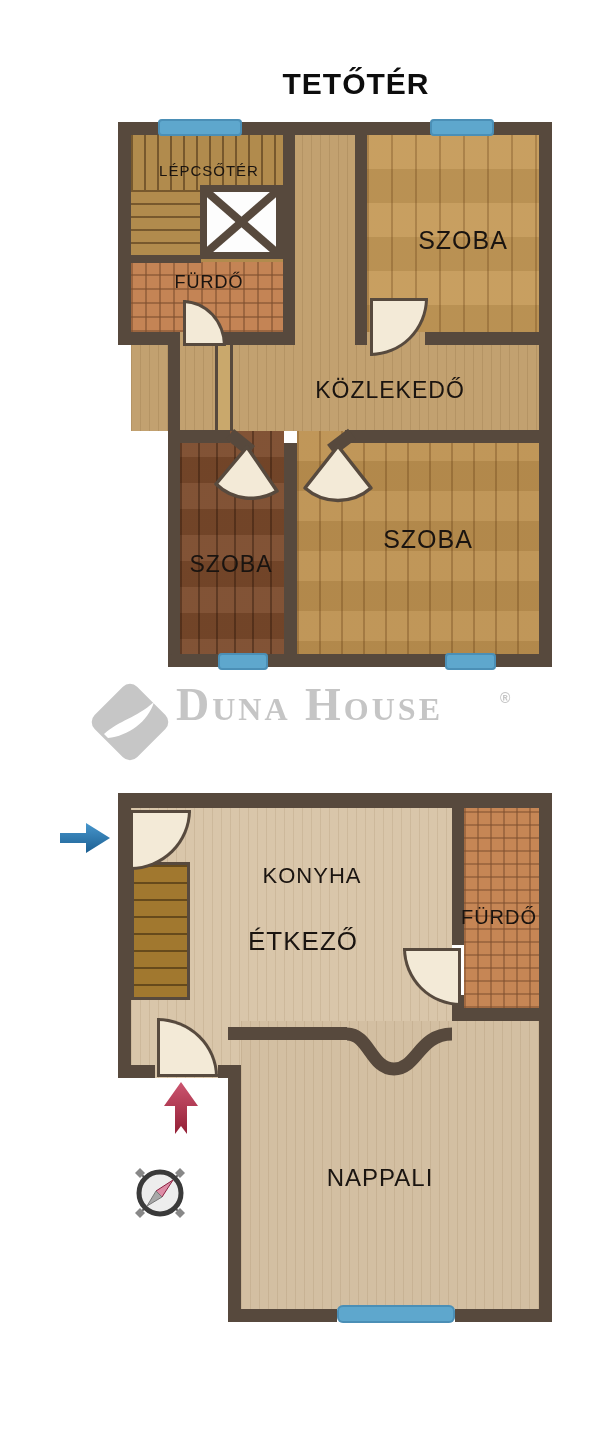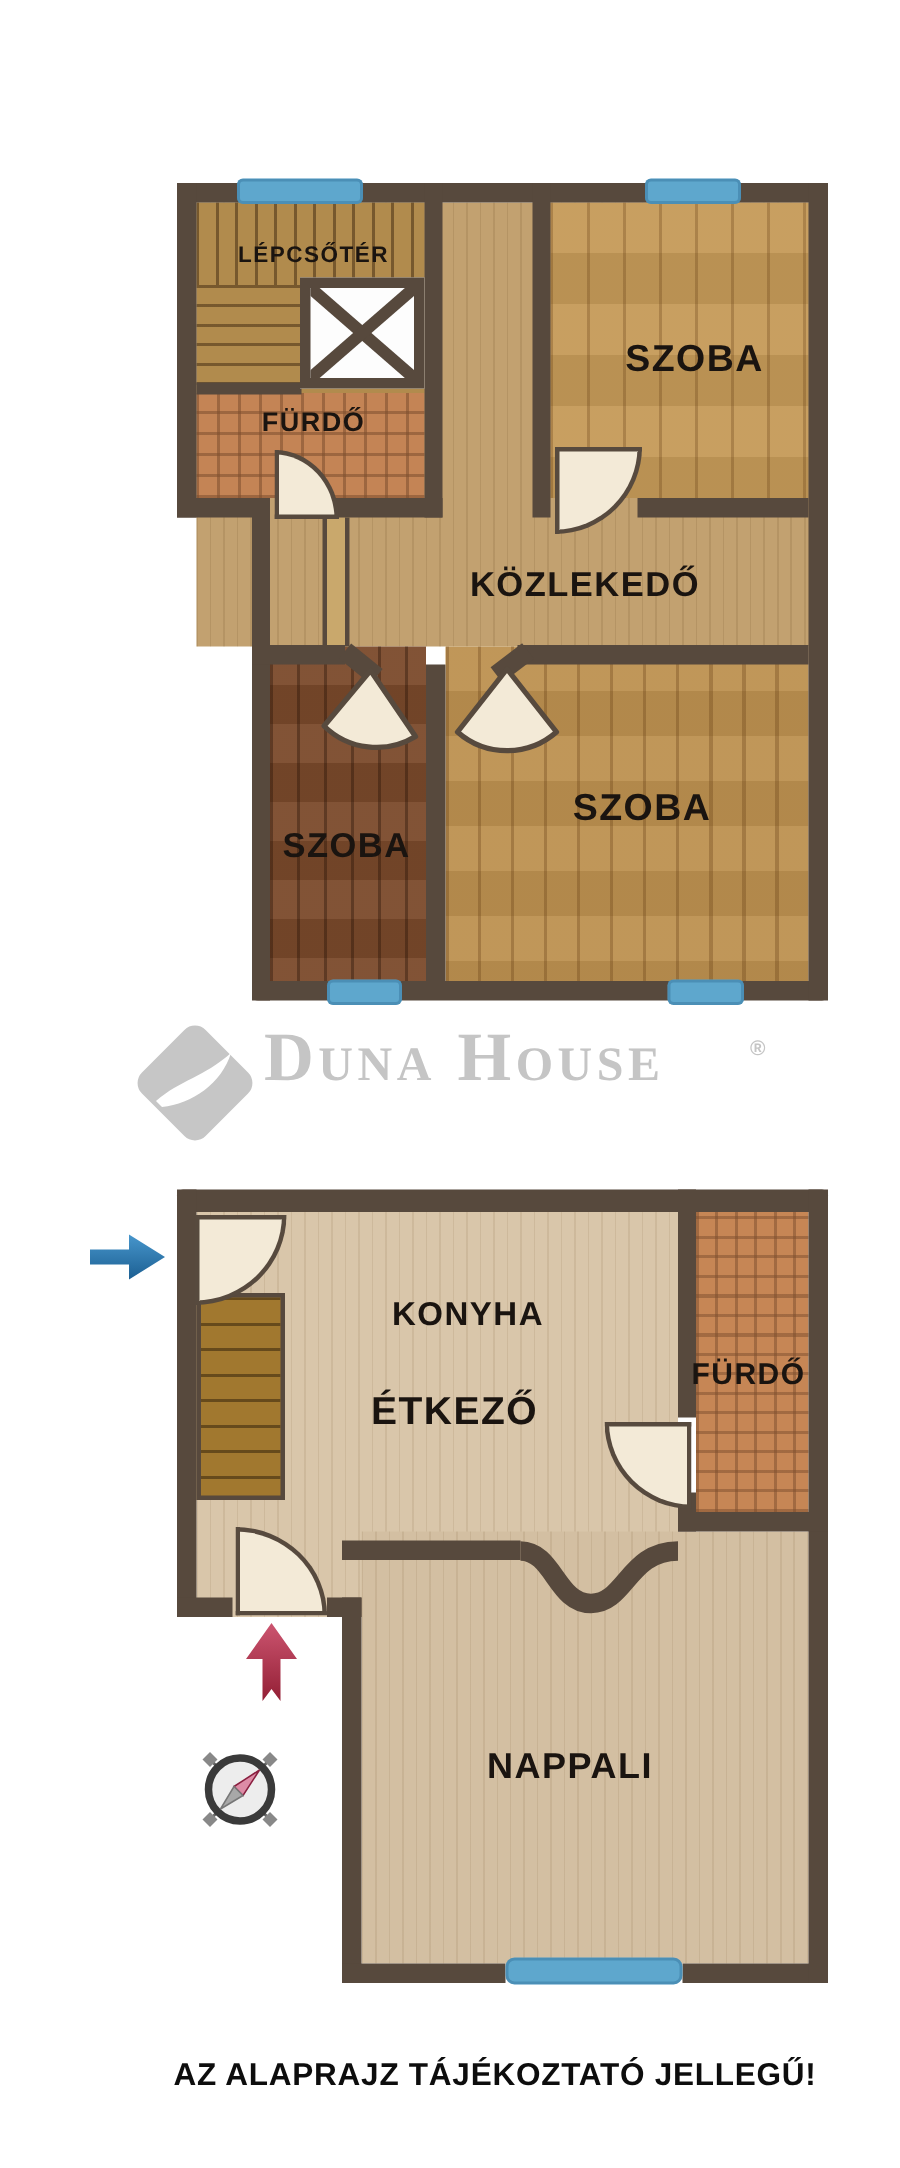--- a/index.html
+++ b/index.html
@@ -1,21 +1,21 @@
 <!DOCTYPE html>
 <html><head>
 <meta charset="utf-8">
 <style>
   html,body{margin:0;padding:0;background:#ffffff;}
   #canvas{position:relative;width:600px;height:1445px;background:#ffffff;overflow:hidden;
           font-family:"Liberation Sans", sans-serif;}
   .abs{position:absolute;}
   .w{position:absolute;background:#57493d;}
   .room{position:absolute;}
-  .lbl{position:absolute;transform:translate(-50%,-50%);font-weight:bold;color:#1a1410;
+  .lbl{position:absolute;transform:translate(-50%,-50%);font-weight:normal;color:#1a1410;
        white-space:nowrap;letter-spacing:1px;}
   .title{position:absolute;transform:translate(-50%,-50%);font-weight:bold;color:#0d0d0d;
          white-space:nowrap;letter-spacing:1px;}
   .win{position:absolute;background:#5ea7cd;border-radius:4px;box-shadow:inset 0 0 0 2px rgba(40,100,140,.35);}
   .door{position:absolute;background:#f3ead7;border:3px solid #574a3e;}
   .floor-koz{background:#c2a170;background-image:repeating-linear-gradient(90deg,rgba(90,60,20,.13) 0 1px,transparent 1px 9px);}
   .floor-szoba{background:#c59a58;background-image:
       repeating-linear-gradient(90deg,rgba(96,56,16,.28) 0 2px,transparent 2px 24px),
       repeating-linear-gradient(180deg,rgba(255,255,255,.05) 0 34px,rgba(0,0,0,.06) 34px 68px);}
   .floor-szoba2{background:#bd9150;background-image:
@@ -39,20 +39,21 @@
             border:3px solid #57493d;}
   .logo-text{position:absolute;font-family:"Liberation Serif", serif;font-variant:small-caps;
              color:#c5c5c5;font-weight:bold;letter-spacing:3px;}
   svg.overlay{position:absolute;left:0;top:0;pointer-events:none;}
 </style>
 </head>
 <body>
 
 <div id="canvas">
 
+  <div class="title" style="left:356px;top:84px;font-size:30px;">TETŐTÉR</div>
 
   <div class="room floor-koz" style="left:131px;top:135px;width:409px;height:296px;"></div>
   <div class="room stairs-up-base" style="left:131px;top:135px;width:152px;height:127px;"></div>
   <div class="room treads-v" style="left:131px;top:135px;width:152px;height:55px;"></div>
   <div class="room treads-h" style="left:131px;top:190px;width:74px;height:72px;"></div>
   <div class="room floor-tile" style="left:131px;top:262px;width:152px;height:70px;"></div>
   <div class="room floor-szoba" style="left:367px;top:135px;width:172px;height:197px;"></div>
   <div class="room floor-dark" style="left:180px;top:431px;width:104px;height:224px;"></div>
   <div class="room floor-szoba2" style="left:297px;top:431px;width:242px;height:224px;"></div>
   <div class="room" style="left:215px;top:345px;width:18px;height:86px;background:#c9a86c;border-left:3px solid #57493d;border-right:3px solid #57493d;box-sizing:border-box;"></div>
@@ -166,15 +167,14 @@
       <path d="M12,7 L17,12 L12,17 L7,12 Z" fill="#888"></path>
       <path d="M52,7 L57,12 L52,17 L47,12 Z" fill="#888"></path>
       <path d="M12,47 L17,52 L12,57 L7,52 Z" fill="#888"></path>
       <path d="M52,47 L57,52 L52,57 L47,52 Z" fill="#888"></path>
       <circle cx="32" cy="32" r="21" fill="#ededed" stroke="#3a3a3a" stroke-width="5"></circle>
       <path d="M45,19 L28,30 L34,36 Z" fill="#dd8ca6" stroke="#8a2040" stroke-width="1"></path>
       <path d="M19,45 L28,30 L34,36 Z" fill="#a8a8a8" stroke="#777" stroke-width="1"></path>
     </g>
   </svg>
 
-  <div class="title" style="left:330px;top:1384px;font-size:21px;letter-spacing:0.5px;">AZ ALAPRAJZ TÁJÉKOZTATÓ JELLEGŰ!</div>
 
 </div>
 
 </body></html>

